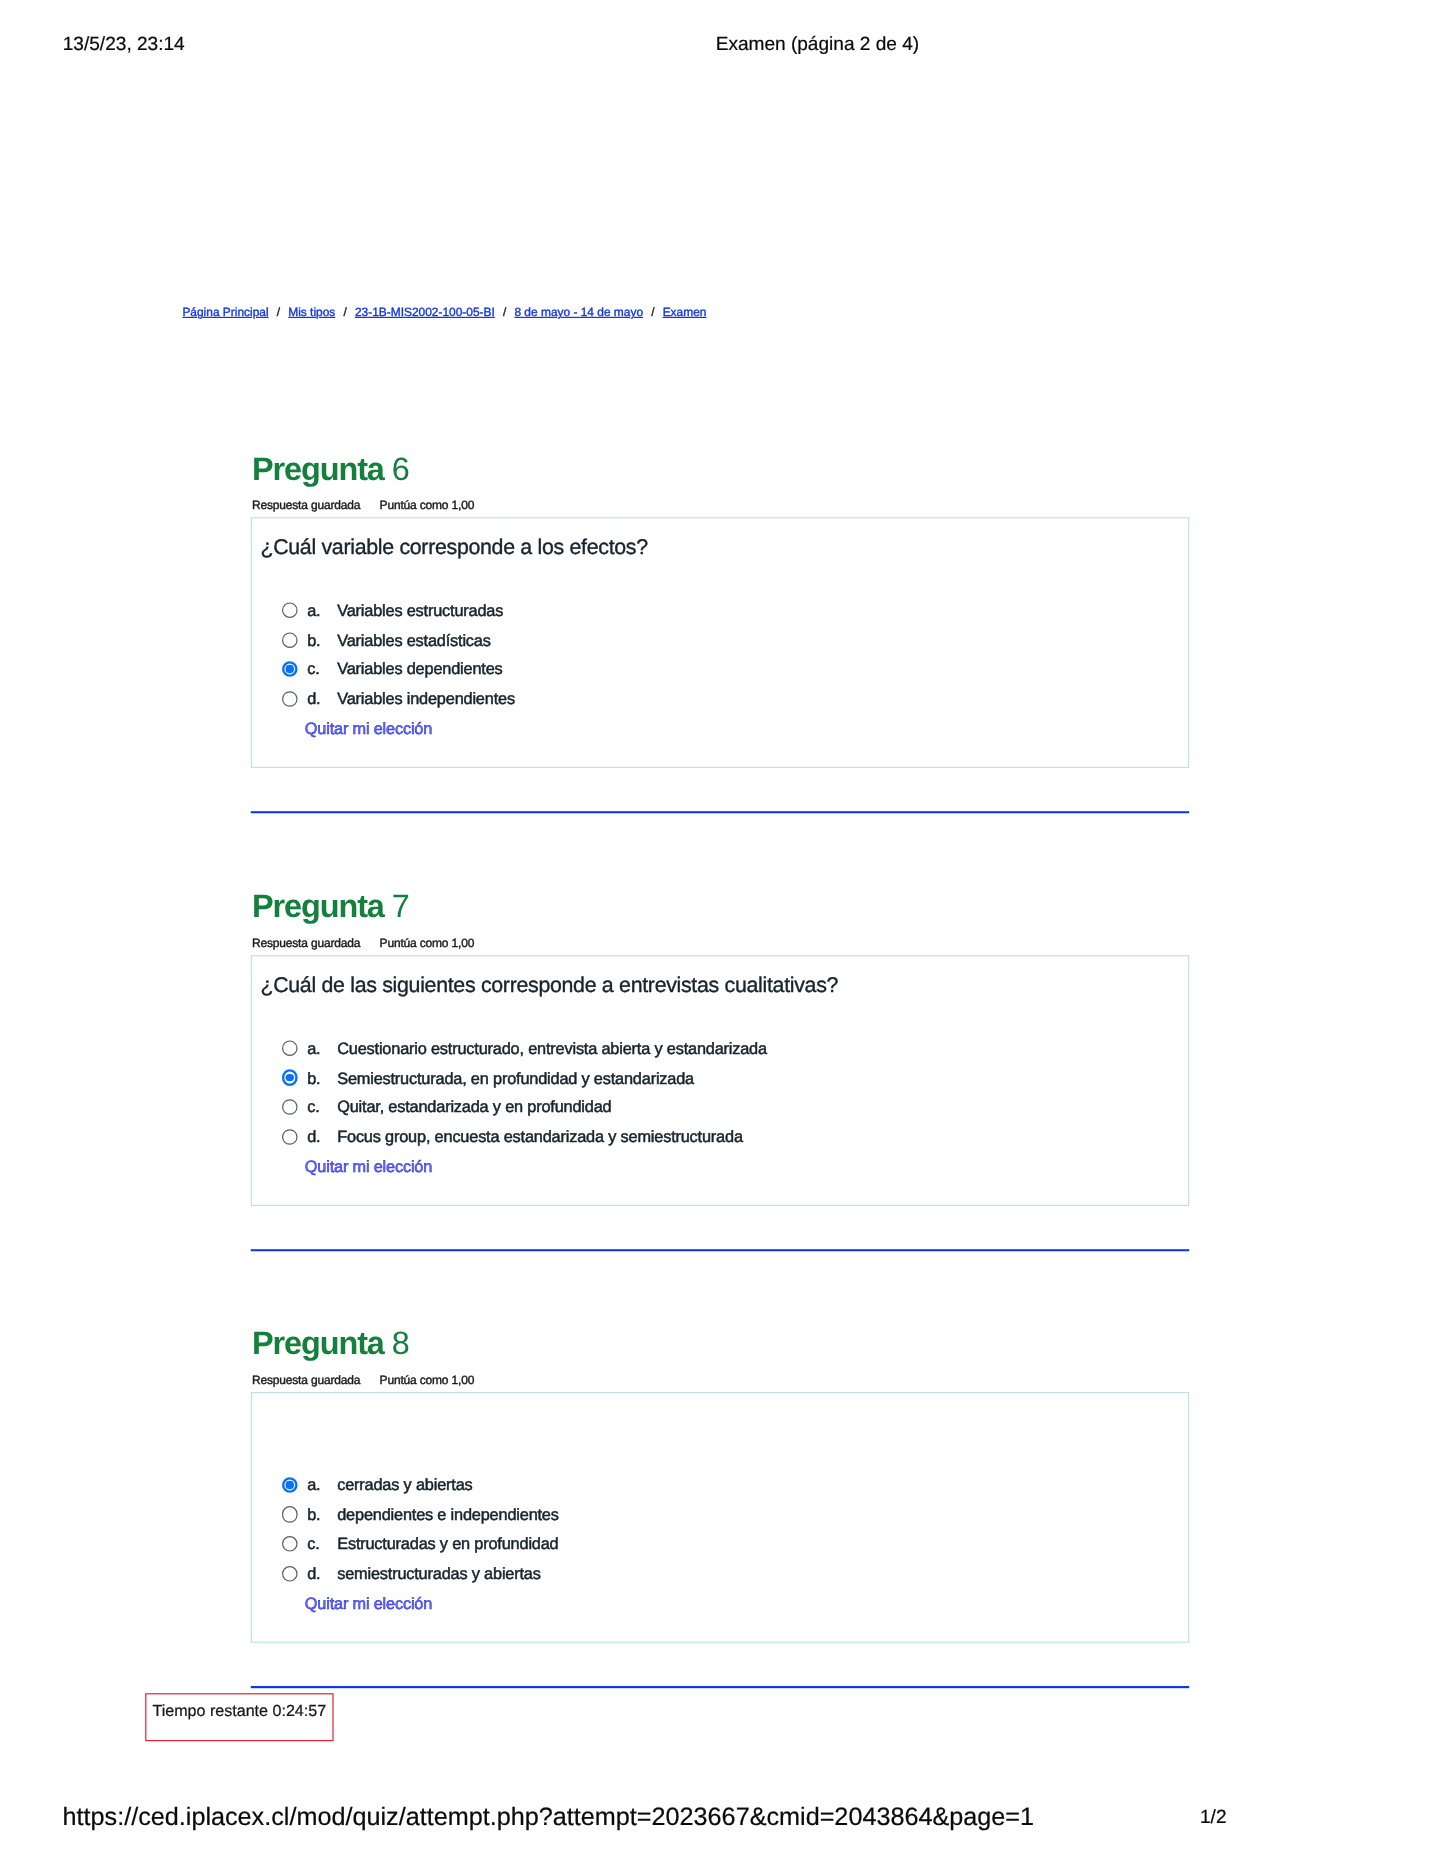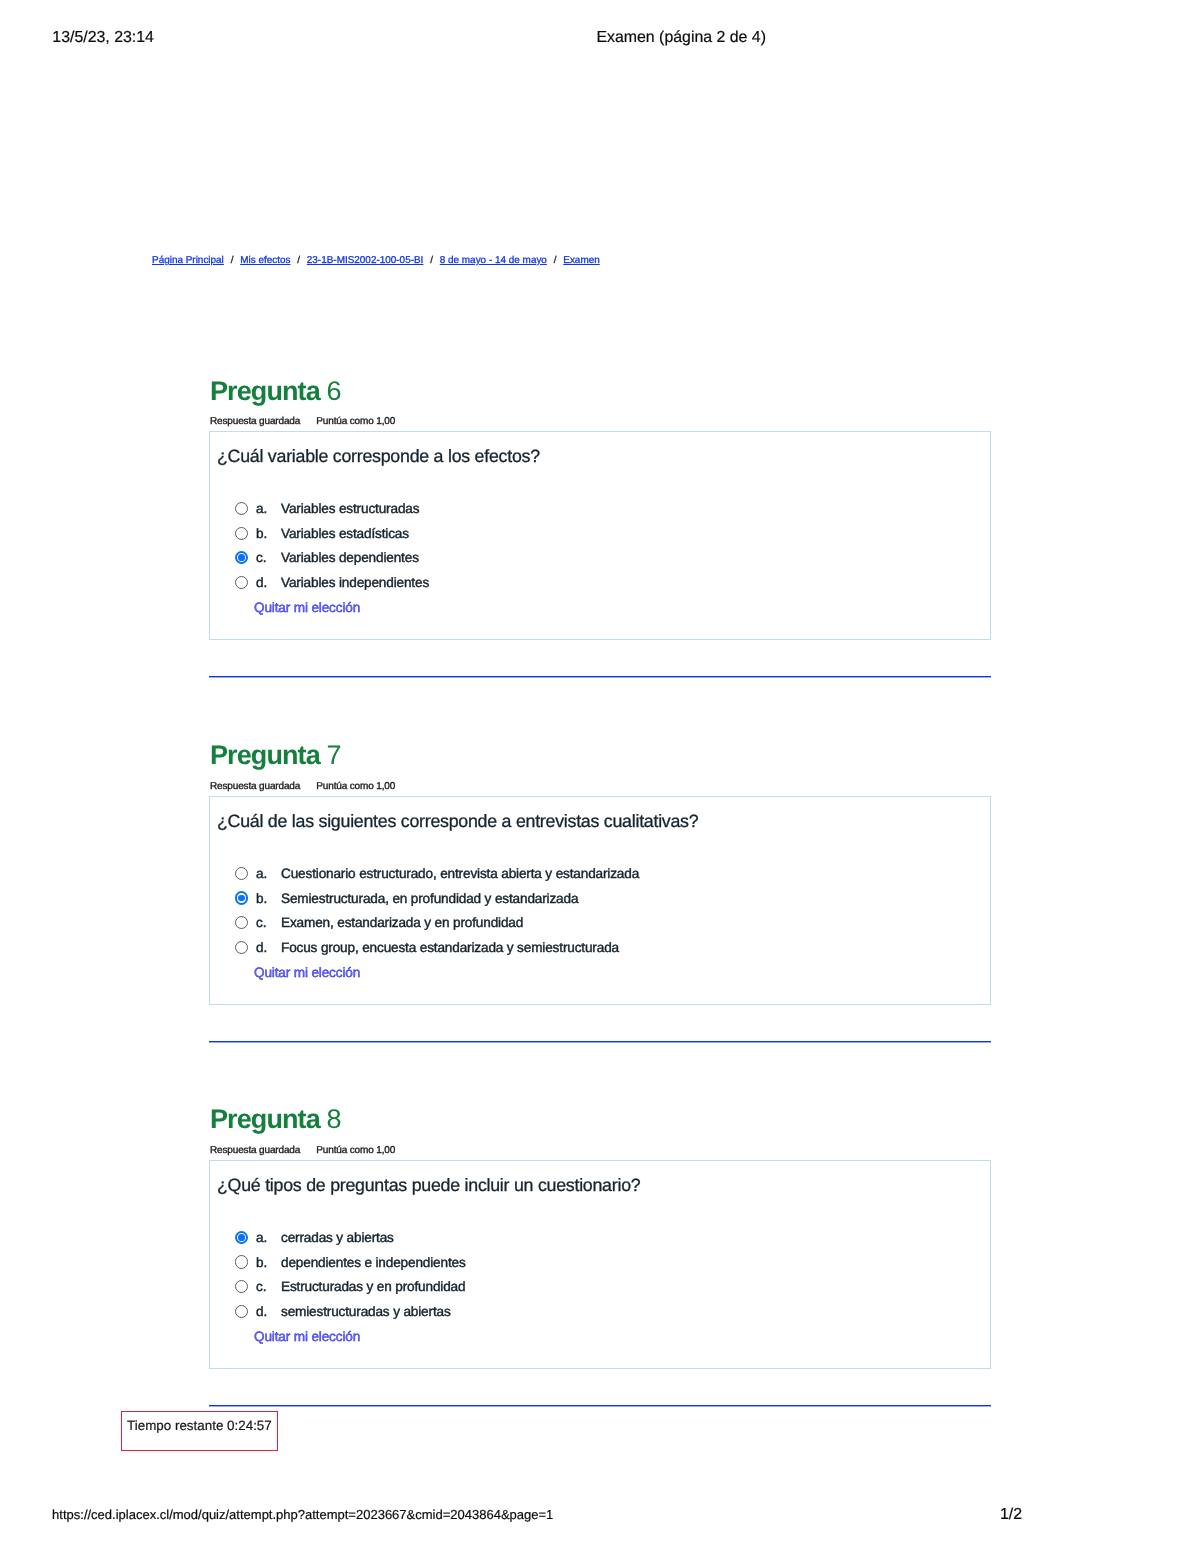--- a/index.html
+++ b/index.html
@@ -7,21 +7,21 @@
     width:1200px; height:1553px; background:#ffffff;
     font-family:"Liberation Sans", sans-serif;
     -webkit-font-smoothing: antialiased;
     text-rendering: geometricPrecision;
     transform: translateZ(0);
     position:relative; overflow:hidden;
   }
   
   .ph-date  { -webkit-text-stroke:0.18px #0a0a0a; position:absolute; left:52.3px; top:28.4px; font-size:15.9px; line-height:19px; color:#0a0a0a; white-space:nowrap; }
   .ph-title { -webkit-text-stroke:0.18px #0a0a0a; position:absolute; left:596.4px; top:28.4px; font-size:15.9px; line-height:19px; color:#0a0a0a; white-space:nowrap; }
-  .pf-url   { -webkit-text-stroke:0.18px #0a0a0a; position:absolute; left:52.1px; top:1505px; font-size:13px; line-height:19px; color:#0a0a0a; white-space:nowrap; }
+  .pf-url   { -webkit-text-stroke:0.18px #0a0a0a; position:absolute; left:52.1px; top:1505px; font-size:21px; line-height:19px; color:#0a0a0a; white-space:nowrap; }
   .pf-page  { -webkit-text-stroke:0.18px #0a0a0a; position:absolute; left:1000px; top:1505px; width:147.5px; text-align:left; font-size:15.9px; line-height:19px; color:#0a0a0a; white-space:nowrap; }
 
   
   .breadcrumb { position:absolute; left:152px; top:254px; font-size:9.95px; line-height:14px;
                 color:#1a1a1a; white-space:nowrap; }
   .breadcrumb .bc-link { color:#1036e8; text-decoration:underline; text-underline-offset:1.2px;
                          -webkit-text-stroke:0.3px #1036e8; }
   .breadcrumb .sep { color:#222; padding:0 6.8px; -webkit-text-stroke:0.3px #222; text-decoration:none; }
 
   
@@ -59,21 +59,21 @@
               border:1.2px solid #dd2338; box-sizing:border-box; }
   .timertext { position:absolute; left:5.6px; top:4.6px; font-size:13.4px; color:#161616; line-height:17px;
                -webkit-text-stroke:0.2px #161616; white-space:nowrap; }
 </style>
 </head>
 <body>
 
 <div class="ph-date">13/5/23, 23:14</div>
 <div class="ph-title">Examen (página 2 de 4)</div>
 
-<div class="breadcrumb" id="breadcrumb"><span class="bc-link">Página Principal</span><span class="sep">/</span><span class="bc-link">Mis efectos</span><span class="sep">/</span><span class="bc-link">23-1B-MIS2002-100-05-BI</span><span class="sep">/</span><span class="bc-link">8 de mayo - 14 de mayo</span><span class="sep">/</span><span class="bc-link">Examen</span></div>
+<div class="breadcrumb" id="breadcrumb"><span class="bc-link">Página Principal</span><span class="sep">/</span><span class="bc-link">Mis tipos</span><span class="sep">/</span><span class="bc-link">23-1B-MIS2002-100-05-BI</span><span class="sep">/</span><span class="bc-link">8 de mayo - 14 de mayo</span><span class="sep">/</span><span class="bc-link">Examen</span></div>
 
 <div id="questions">
     <div class="qblock" style="top: 375px;">
       <div class="qtitle"><span>Pregunta </span><span class="num">6</span></div>
       <div class="qmeta"><span>Respuesta guardada</span><span class="grade">Puntúa como 1,00</span></div>
       <div class="qbox">
         <div class="qtext">¿Cuál variable corresponde a los efectos?</div>
         <div class="arow" style="top: 68.4px;">
           <span class="radio"></span>
           <span class="aletter">a.</span>
@@ -109,36 +109,35 @@
           <span class="atext">Cuestionario estructurado, entrevista abierta y estandarizada</span>
         </div>
         <div class="arow" style="top: 92.8px;">
           <span class="radio sel"></span>
           <span class="aletter">b.</span>
           <span class="atext">Semiestructurada, en profundidad y estandarizada</span>
         </div>
         <div class="arow" style="top: 117.1px;">
           <span class="radio"></span>
           <span class="aletter">c.</span>
-          <span class="atext">Examen, estandarizada y en profundidad</span>
+          <span class="atext">Quitar, estandarizada y en profundidad</span>
         </div>
         <div class="arow" style="top: 142.2px;">
           <span class="radio"></span>
           <span class="aletter">d.</span>
           <span class="atext">Focus group, encuesta estandarizada y semiestructurada</span>
         </div>
         <div class="clearlink" style="top: 167.2px;">Quitar mi elección</div>
       </div>
       <div class="qrule" style="top: 300.8px;"></div>
     </div>
     <div class="qblock" style="top: 1103.8px;">
       <div class="qtitle"><span>Pregunta </span><span class="num">8</span></div>
       <div class="qmeta"><span>Respuesta guardada</span><span class="grade">Puntúa como 1,00</span></div>
       <div class="qbox">
-        <div class="qtext">¿Qué tipos de preguntas puede incluir un cuestionario?</div>
         <div class="arow" style="top: 68.4px;">
           <span class="radio sel"></span>
           <span class="aletter">a.</span>
           <span class="atext">cerradas y abiertas</span>
         </div>
         <div class="arow" style="top: 92.8px;">
           <span class="radio"></span>
           <span class="aletter">b.</span>
           <span class="atext">dependientes e independientes</span>
         </div>

